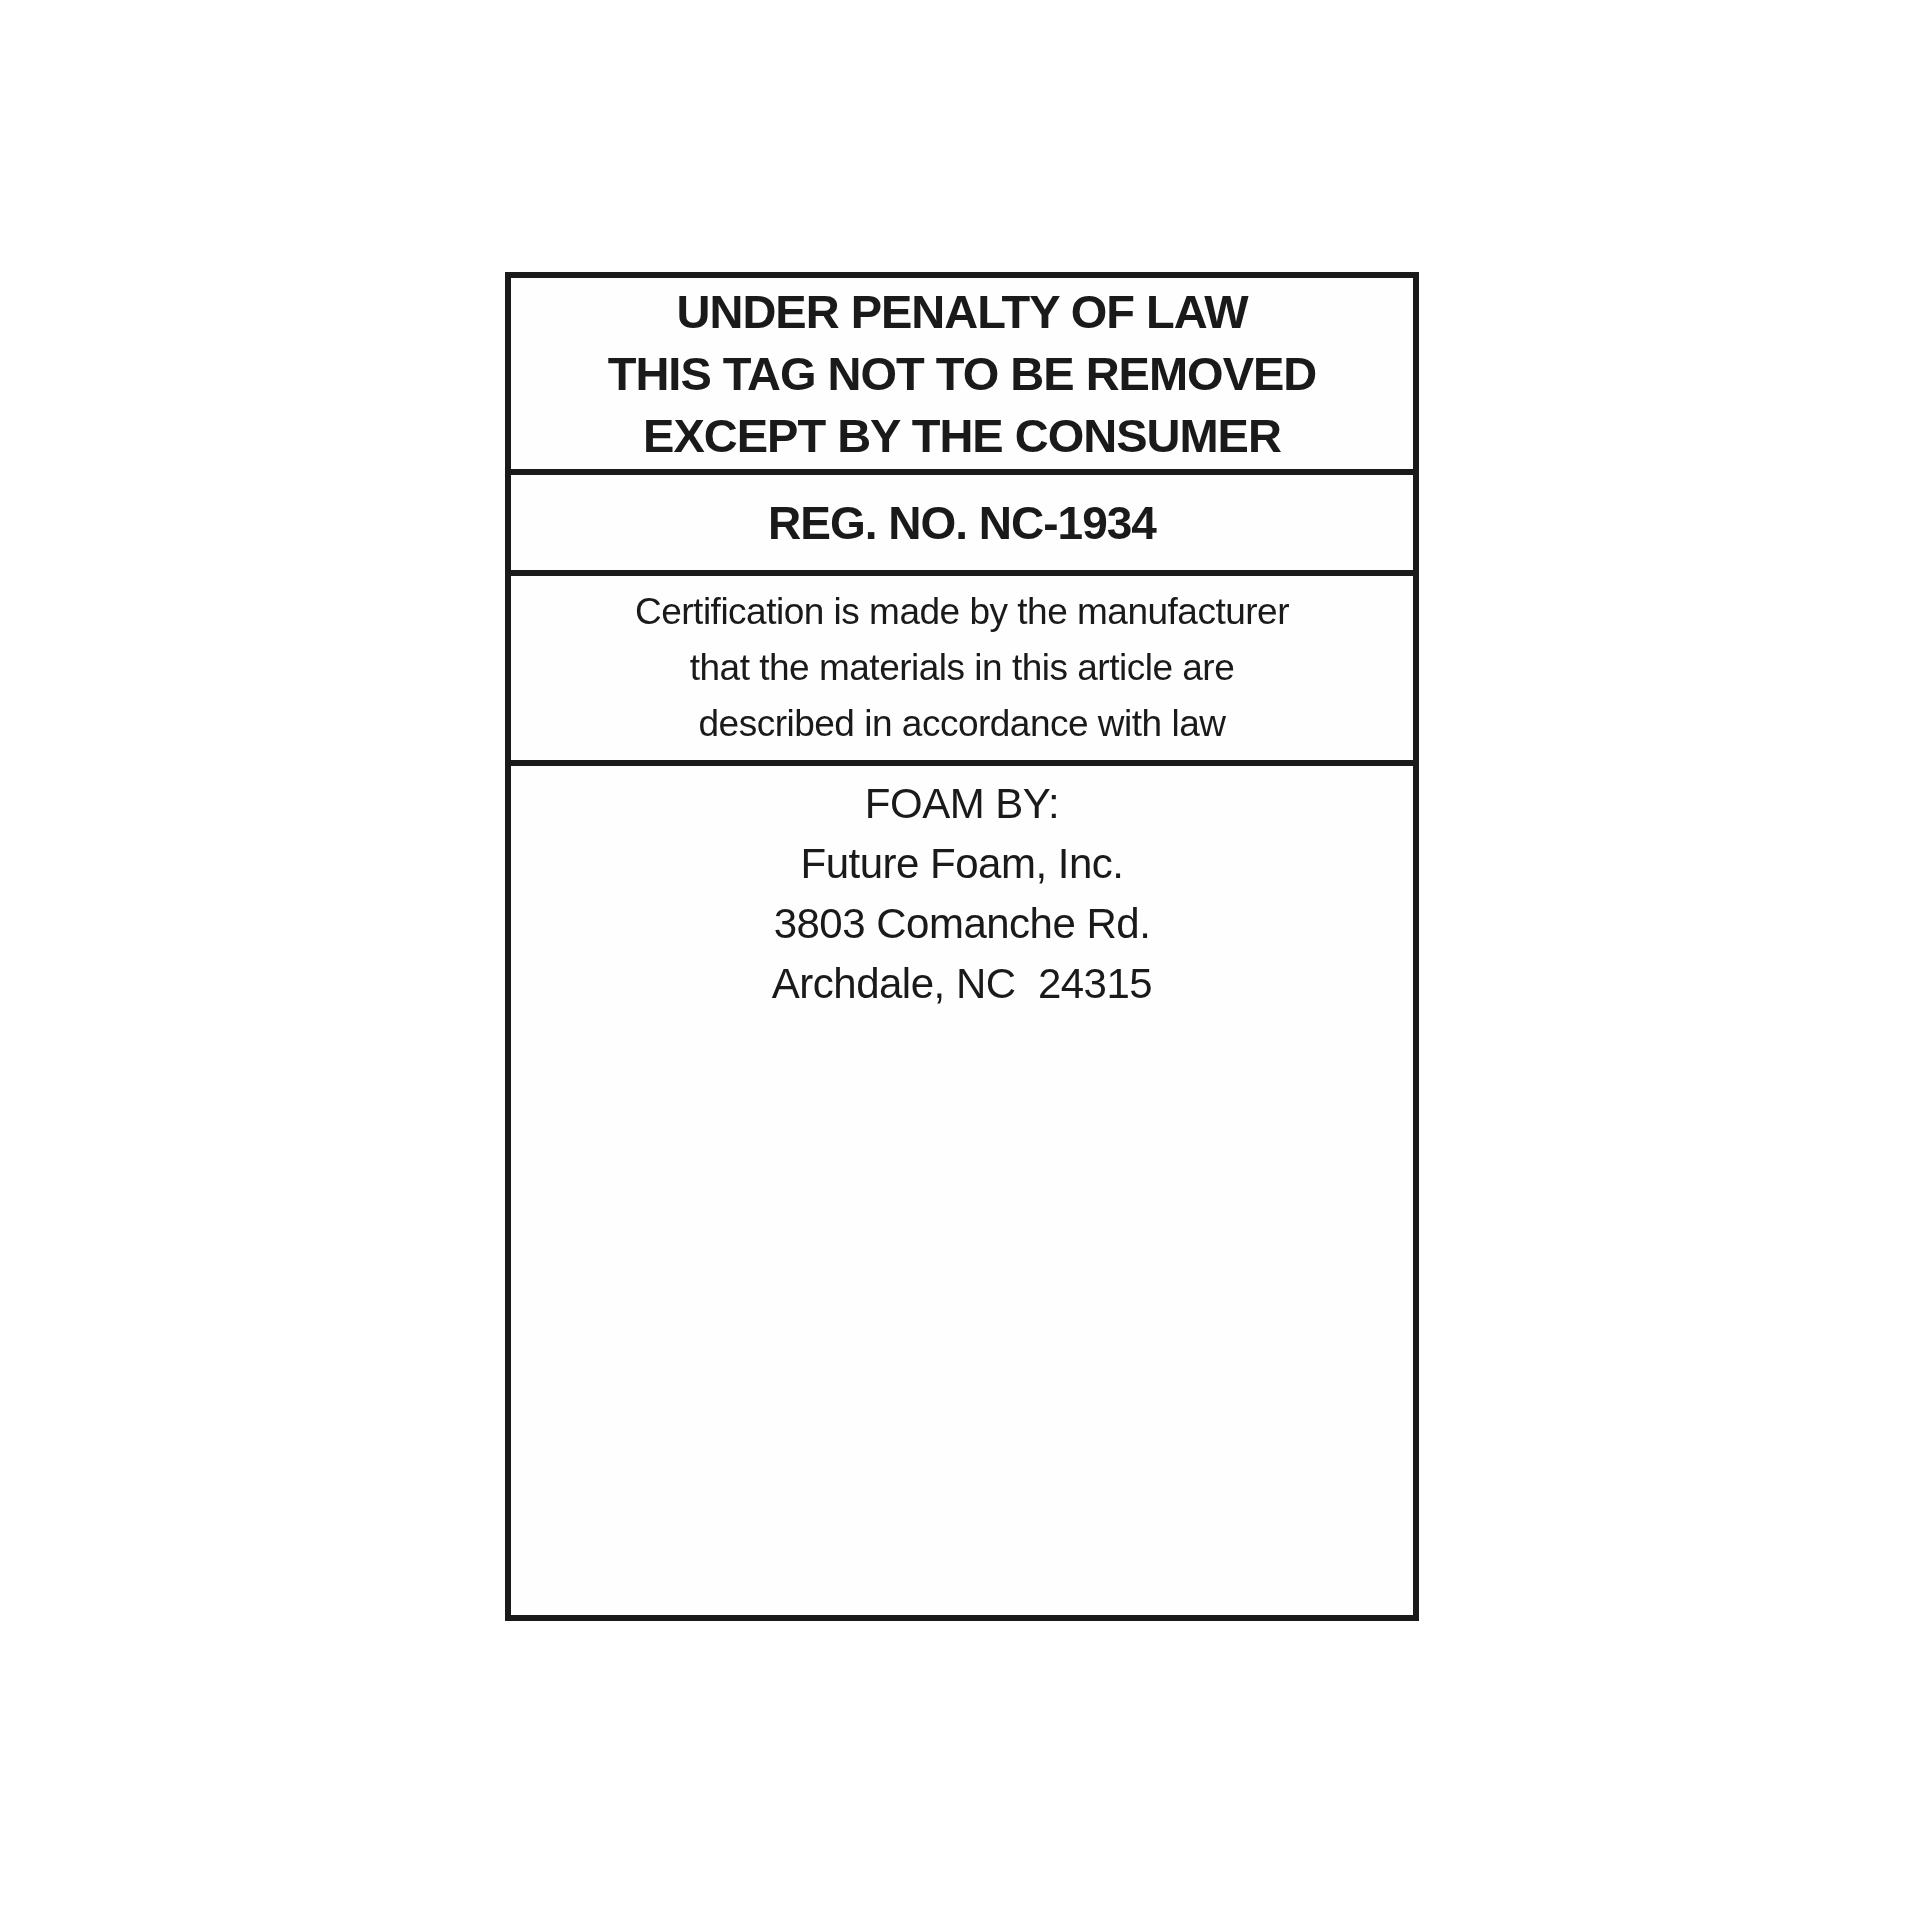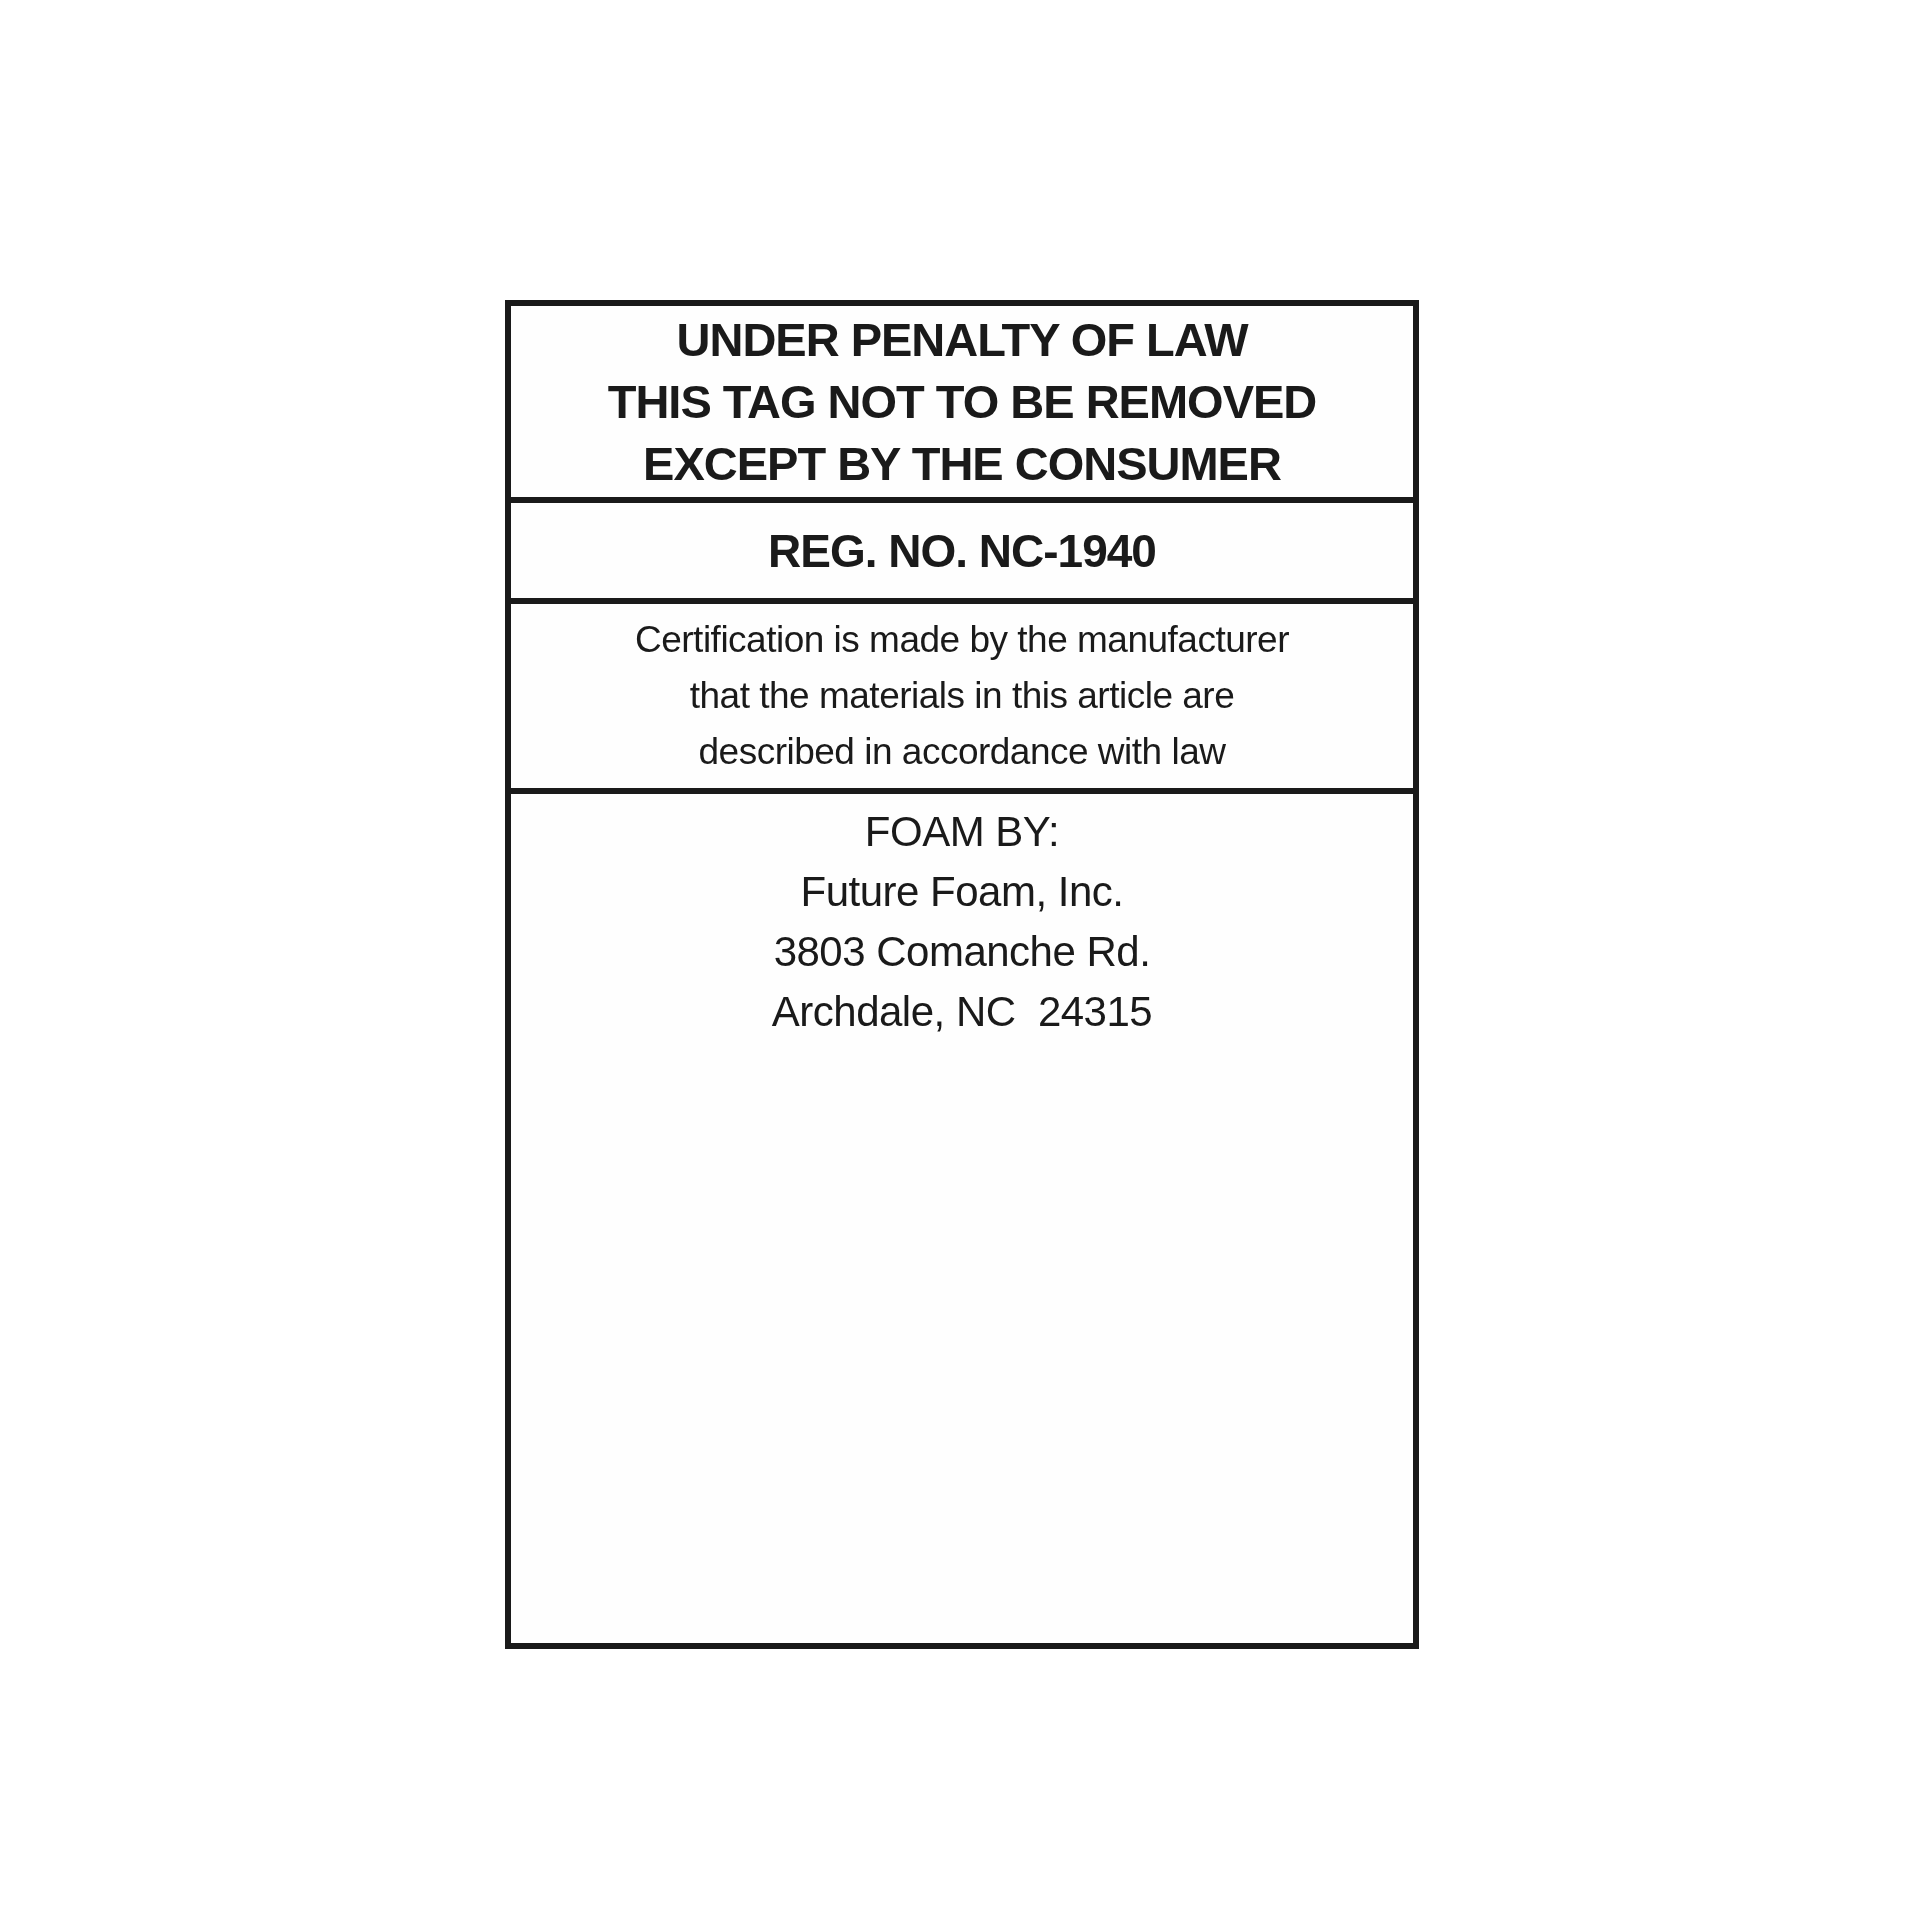--- a/index.html
+++ b/index.html
@@ -8,21 +8,21 @@
     position: relative;
     width: 1931px;
     height: 1931px;
     background: #ffffff;
     font-family: "Liberation Sans", sans-serif;
     color: #1a1a1a;
   }
   .tag {
     position: absolute;
     left: 505px;
-    top: 300px;
+    top: 272px;
     width: 914px;
     height: 1349px;
     border: 6.8px solid #1a1a1a;
     background: #fefefe;
     display: flex;
     flex-direction: column;
   }
   .section {
     display: flex;
     flex-direction: column;
@@ -104,21 +104,21 @@
   <div class="tag">
 
     <div class="section sec-penalty">
       <span class="line">UNDER PENALTY OF LAW</span>
       <span class="line">THIS TAG NOT TO BE REMOVED</span>
       <span class="line">EXCEPT BY THE CONSUMER</span>
     </div>
 
 
     <div class="section sec-reg">
-      <span class="line">REG. NO. NC-1940</span>
+      <span class="line">REG. NO. NC-1934</span>
     </div>
 
     <div class="section sec-cert">
       <span class="line">Certification is made by the manufacturer</span>
       <span class="line">that the materials in this article are</span>
       <span class="line">described in accordance with law</span>
     </div>
 
     <div class="section sec-madeby">
       <span class="line heading">FOAM BY:</span>

